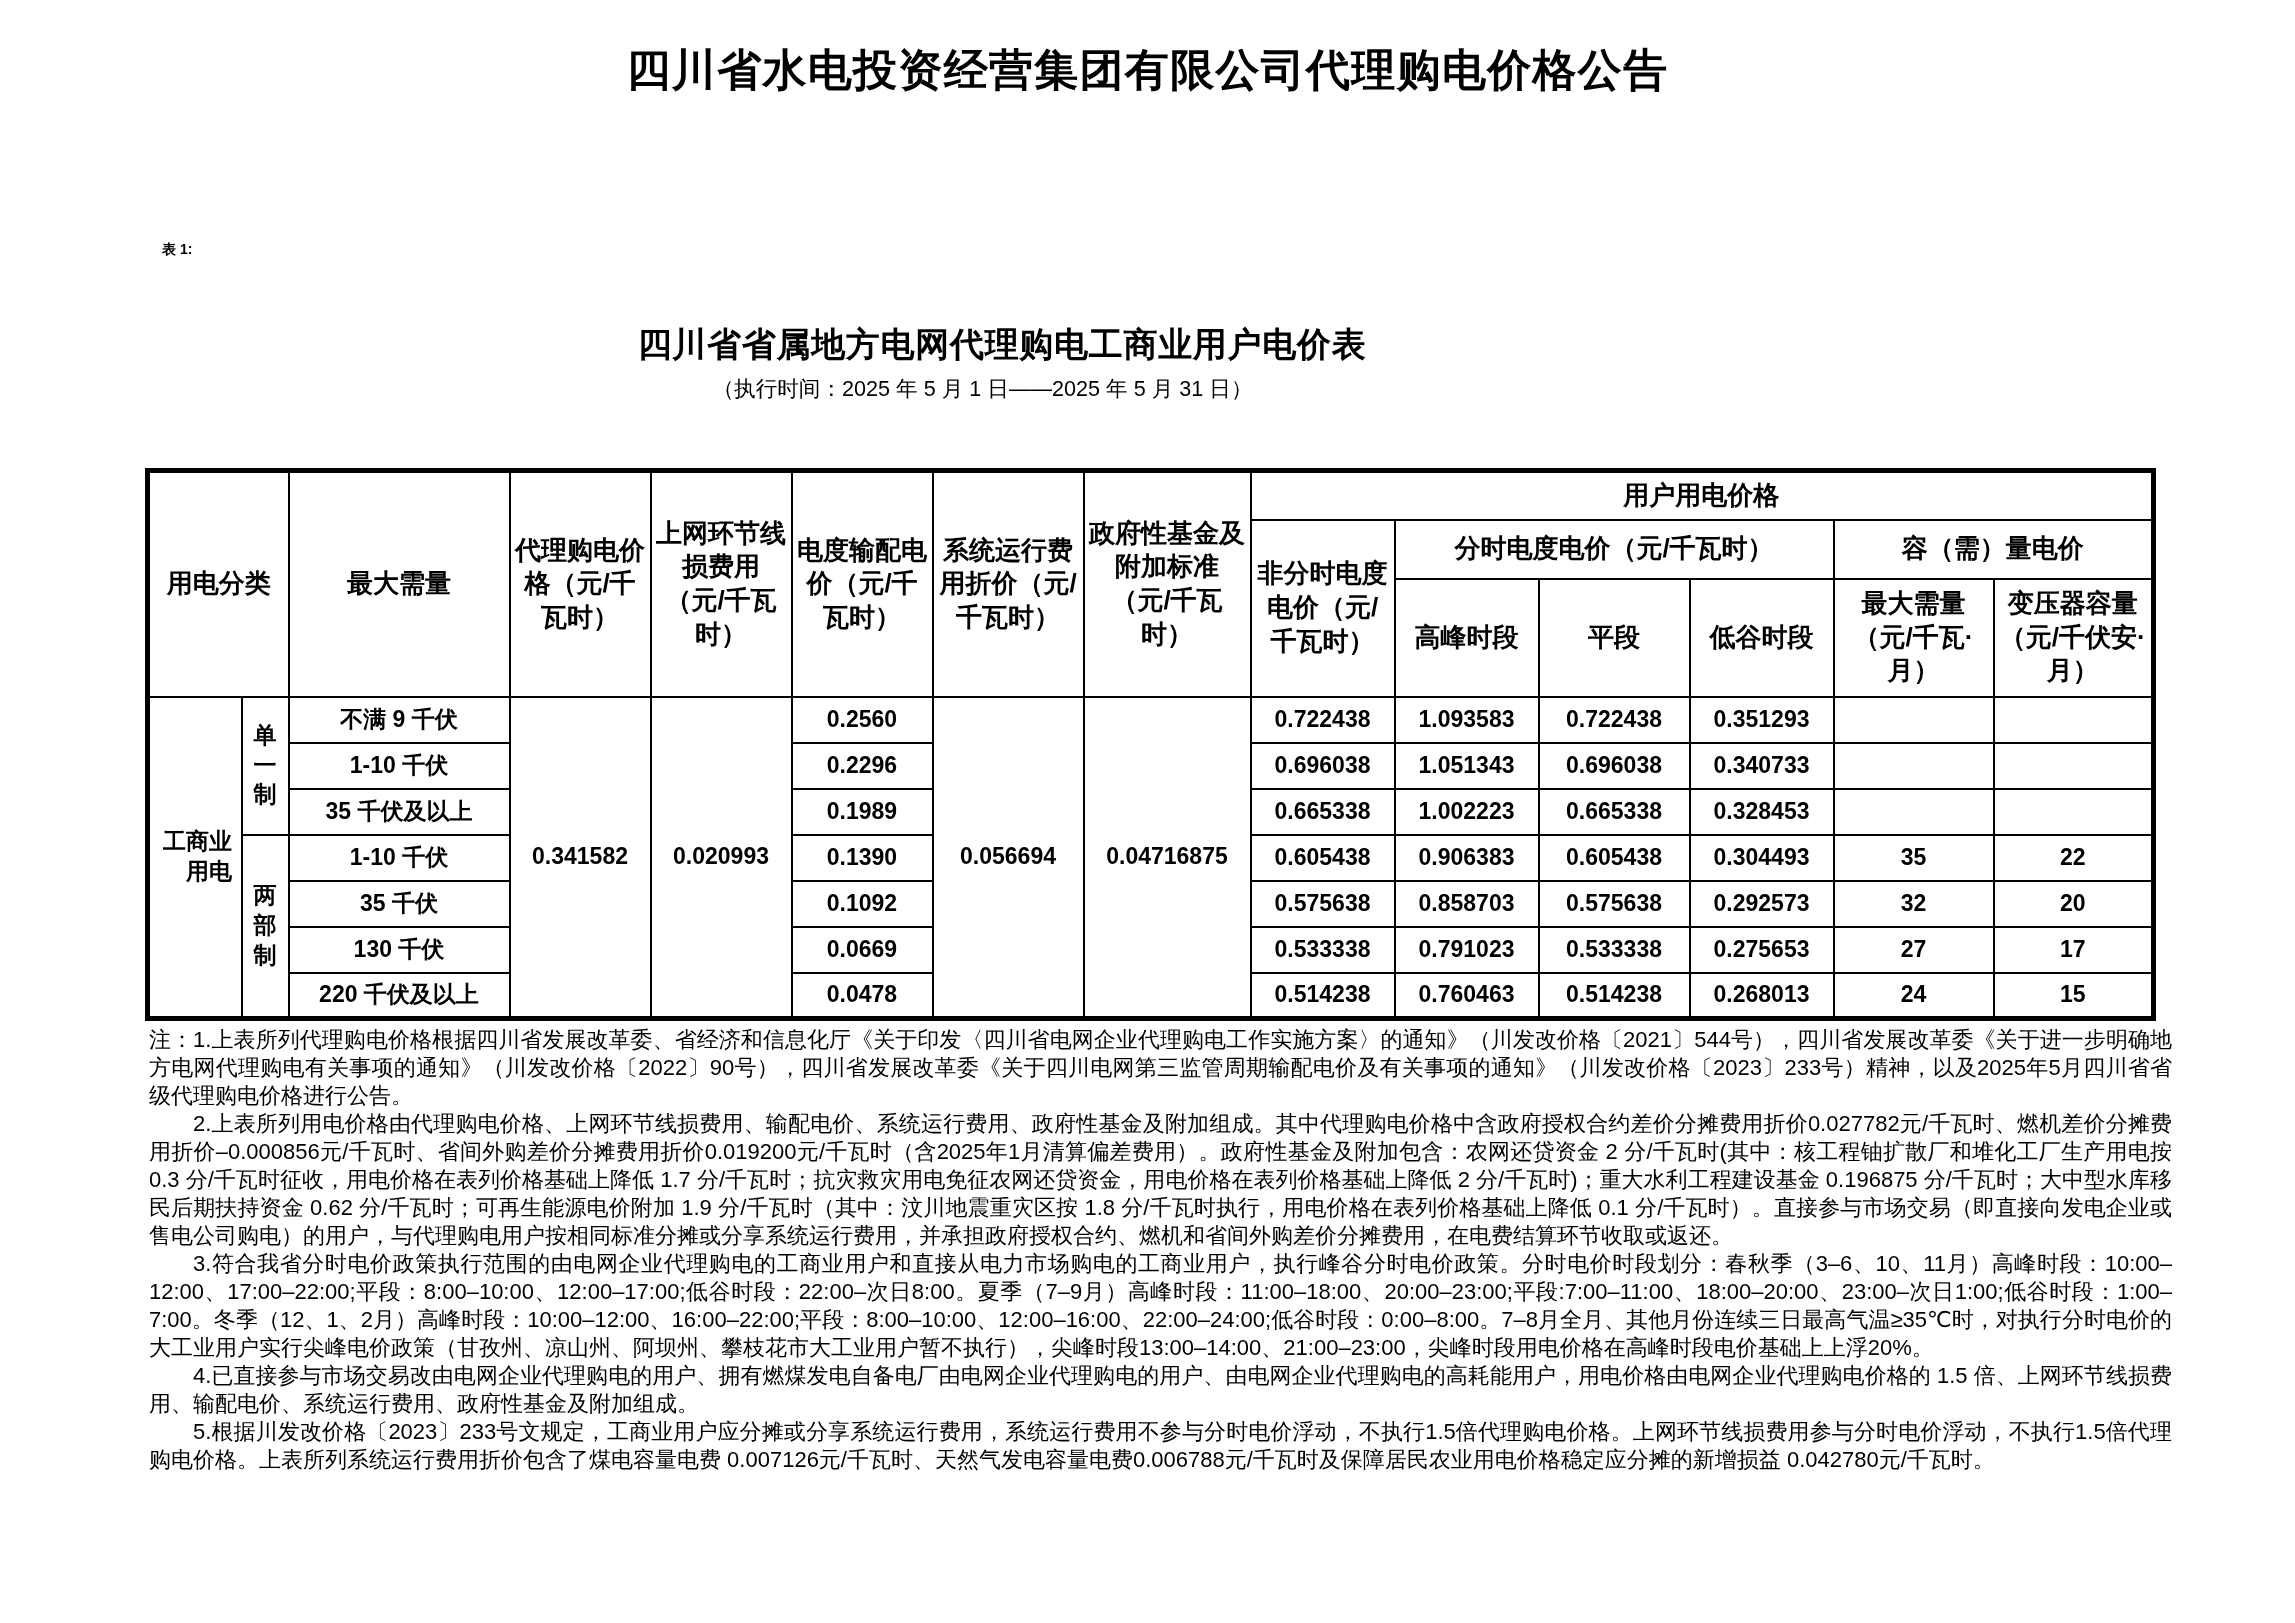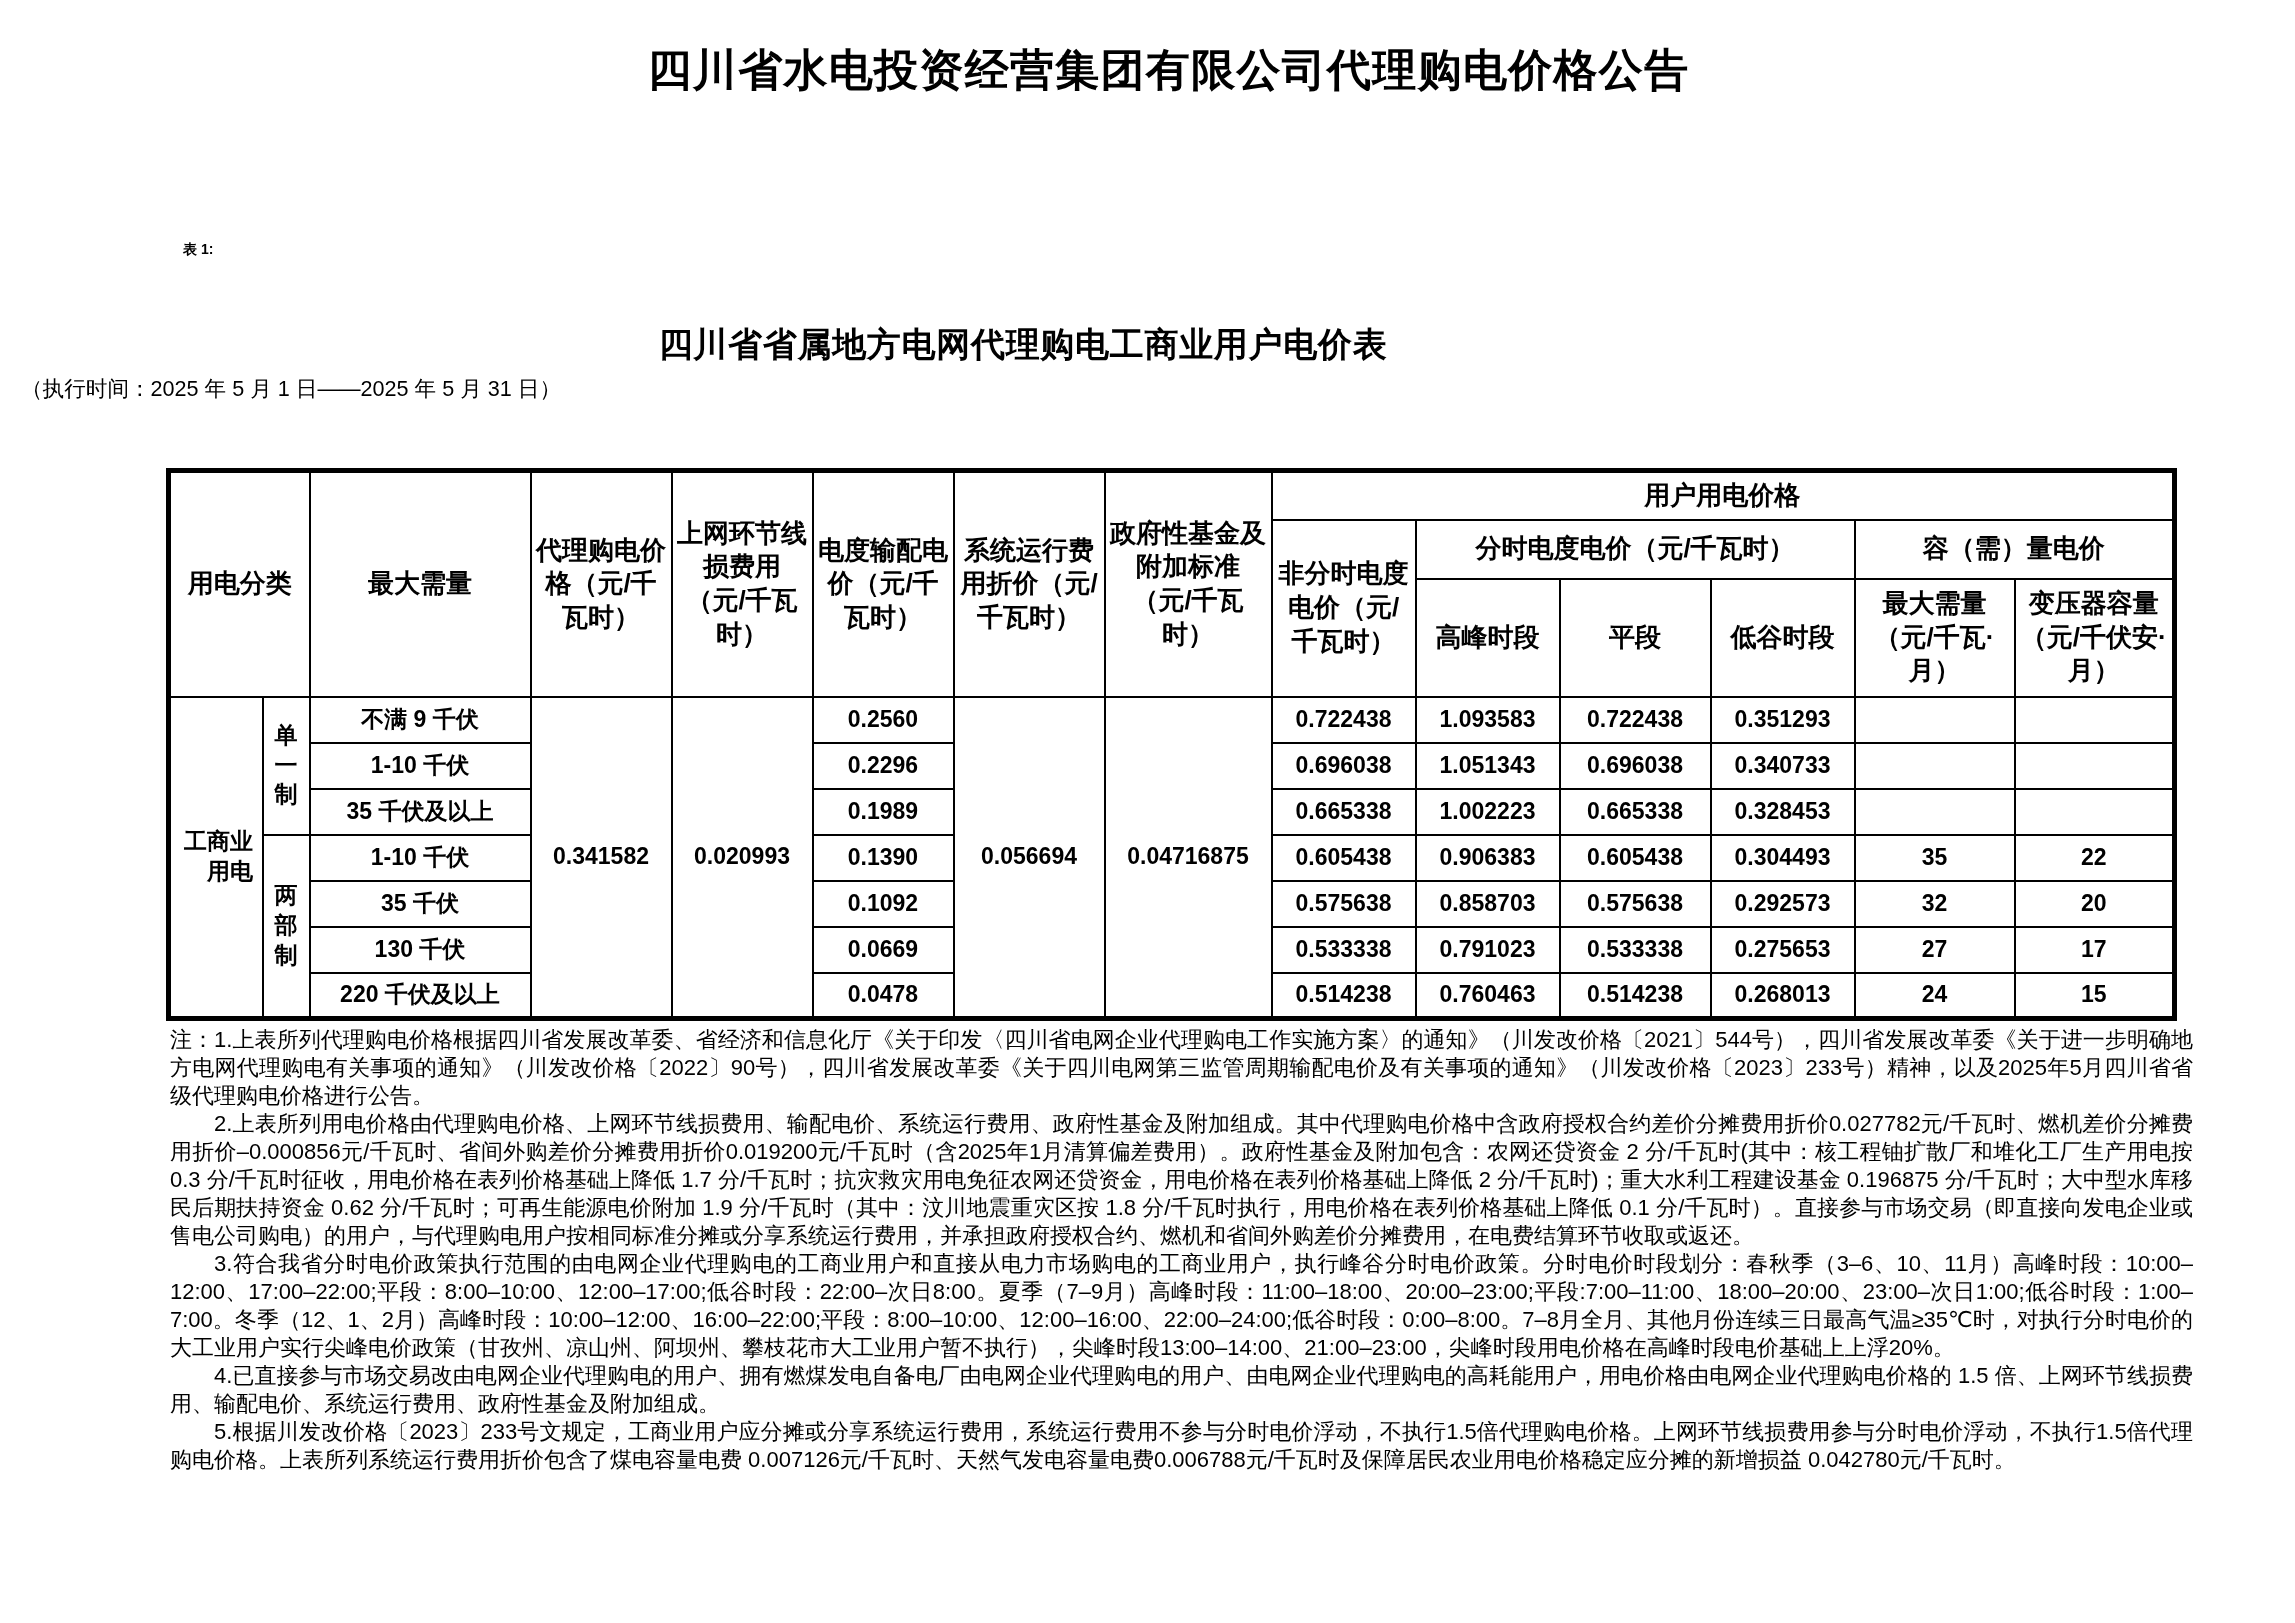--- a/index.html
+++ b/index.html
@@ -2,39 +2,39 @@
 <html style="font-size:10.5px"><head>
 <meta charset="utf-8">
 <style>
   html, body { margin: 0; padding: 0; }
   body {
     width: 2295px; height: 1623px;
     background: #ffffff; color: #000000;
     font-family: "Liberation Sans", "DejaVu Sans", sans-serif;
     position: relative;
   }
-  .page { position: absolute; inset: 0; margin-left: 21px; }
+  .page { position: absolute; inset: 0; }
 
   .main-title {
     position: absolute; top: 41px; left: 0; width: 2295px;
     margin: 0; text-align: center;
     font-size: 44px; font-weight: bold; letter-spacing: 1.3px;
   }
   .table-label {
     position: absolute; top: 241px; left: 162px;
     font-size: 14px; font-weight: bold;
   }
   .table-title {
     position: absolute; top: 322px; left: 0; width: 2004px;
     margin: 0; text-align: center;
     font-size: 34px; font-weight: bold; letter-spacing: 0.7px;
   }
   .table-subtitle {
     position: absolute; top: 374px; left: 0; width: 1965px;
-    font-size: 21.6px; font-weight: normal;
+    text-align: center; font-size: 21.6px; font-weight: normal;
   }
 
   table.price-table {
     position: absolute; left: 145px; top: 468px;
     width: 2005px;
     border-collapse: collapse; table-layout: fixed;
     border: 5.2px solid #000;
   }
   .price-table th, .price-table td {
     border: 2.6px solid #000;

